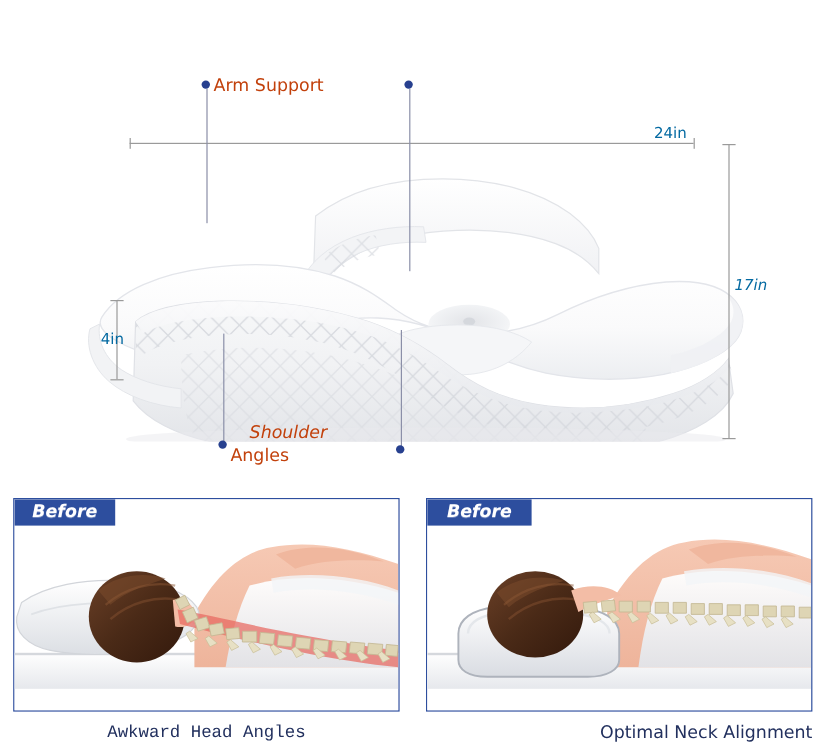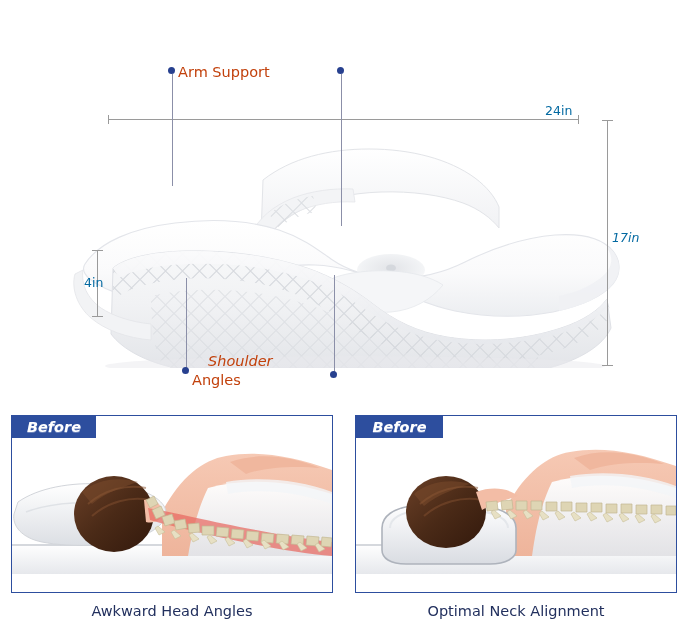--- a/index.html
+++ b/index.html
@@ -80,22 +80,22 @@
     font-family:"DejaVu Sans", sans-serif;
     text-shadow:0 1px 0 rgba(255,255,255,.3);
     padding:0 14px;white-space:nowrap;
   }
   .caption{
     position:absolute;top:603px;
     font-family:"DejaVu Sans", sans-serif;
     font-size:14.5px;color:#22305e;
     text-align:center;white-space:nowrap;
   }
-  .cap-left{left:11px;width:322px;}
-  .cap-right{left:355px;width:322px;}
+  .cap-left{left:11px;width:322px;font-family:Liberation Mono, monospace;}
+  .cap-right{left:355px;width:322px;text-align:right;}
 </style>
 </head>
 <body>
 
 <div id="root">
 
 
   <div class="pillow-wrap">
     <svg width="570" height="250" viewBox="0 0 570 250">
       <defs>

